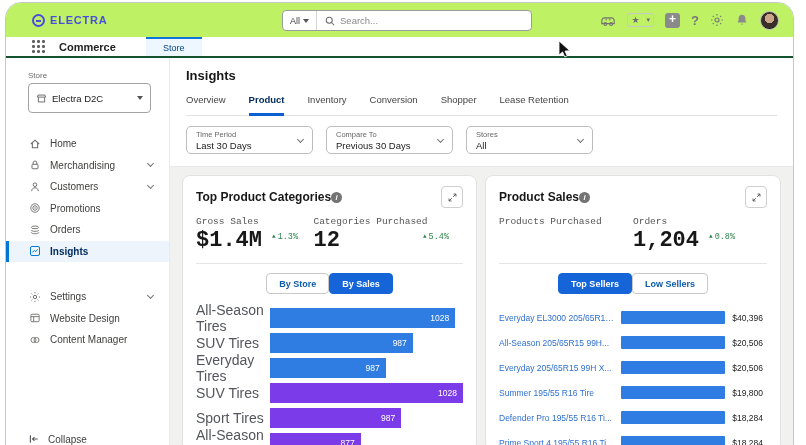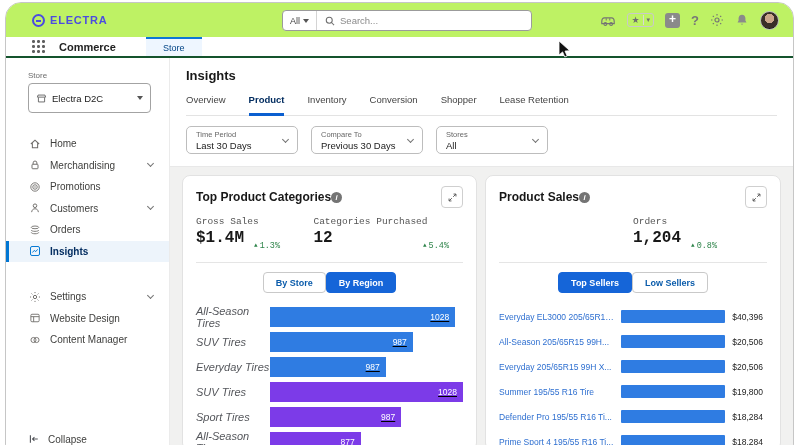--- a/index.html
+++ b/index.html
@@ -62,21 +62,21 @@
     font-size:10px; color:#3e3e3c; cursor:pointer; }
 
   
   .main { flex:1; display:flex; flex-direction:column; background:#f1f1f0; min-width:0; }
   .panel { background:#fff; padding:10px 16px 0; border-bottom:1px solid #e8e8e8; }
   .page-title { font-size:13px; font-weight:bold; color:#181818; margin-bottom:11px; }
   .tabs { display:flex; gap:23px; border-bottom:1px solid #e3e3e3; }
   .tab { font-size:9.5px; color:#444; padding-bottom:8px; border-bottom:3px solid transparent; margin-bottom:-1px; cursor:pointer; }
   .tab.active { font-weight:bold; color:#032d60; border-bottom-color:#0b5fd0; }
   .filters { display:flex; gap:13px; padding:10px 0 12px; }
-  .filter { width:112px; height:28px; border:1px solid #bdbdbd; border-radius:5px; display:flex; align-items:center;
+  .filter { width:127px; height:28px; border:1px solid #bdbdbd; border-radius:5px; display:flex; align-items:center;
     padding:0 9px; background:#fff; cursor:pointer; }
   .filter .ftxt { display:flex; flex-direction:column; gap:1px; }
   .filter .flabel { font-size:7.5px; color:#666; }
   .filter .fvalue { font-size:9.5px; color:#222; }
   .filter .chev { margin-left:auto; margin-top:-2px; }
 
   .cards { flex:1; display:flex; gap:8px; padding:8px 12px; min-height:0; }
   .card { background:#fff; border:1px solid #e2e2e2; border-radius:8px; padding:10px 13px; }
   .card1 { width:295px; flex:0 0 auto; }
   .card2 { flex:1; min-width:0; }
@@ -85,34 +85,34 @@
   .info-dot { width:11px; height:11px; border-radius:50%; background:#747474; color:#fff; font-size:7.5px;
     font-style:italic; font-weight:bold; display:flex; align-items:center; justify-content:center; }
   .expand-btn { margin-left:auto; width:22px; height:22px; border:1px solid #cfcfcf; border-radius:4px;
     background:#fff; display:flex; align-items:center; justify-content:center; cursor:pointer; }
   .metrics { display:flex; margin-top:8px;font-family:Liberation Mono, monospace; }
   .metric { }
   .m1 { flex:0 0 44%; } .card2 .m1 { flex:0 0 50%; }
   .mlabel { font-size:9.5px; color:#555; margin-bottom:3px; }
   .vrow { display:flex; align-items:flex-start; gap:10px; }
   .vrow.spread { justify-content:space-between; padding-right:14px; }
-  .mvalue { font-size:16px; font-weight:bold; color:#181818; line-height:1; }
-  .delta { display:flex; align-items:center; gap:2px; font-size:8.5px; color:#2e844a; margin-top:11px; }
+  .mvalue { font-size:22px; font-weight:bold; color:#181818; line-height:1; }
+  .delta { display:flex; align-items:center; gap:2px; font-size:8.5px; color:#2e844a; margin-top:2px; }
   .tri { font-size:6px; line-height:1; color:#2e844a; }
   .card hr { border:0; border-top:1px solid #e5e5e5; margin:11px 0 9px; }
   .toggle-row { display:flex; justify-content:center; gap:0; }
   .tbtn { height:21px; padding:0 12px; font-size:9px; font-weight:bold; border:1px solid #c9c9c9;
     background:#fff; color:#0b5cab; border-radius:4px; font-family:inherit; cursor:pointer; }
   .tbtn.active { background:#1565d8; border-color:#1565d8; color:#fff; }
 
   .chart { margin-top:11px; }
   .crow { display:flex; align-items:center; height:25px; }
-  .card1 .clabel { flex:0 0 74px; font-size:11px; color:#54565b;font-style:italic; }
+  .card1 .clabel { flex:0 0 74px; font-size:14px; color:#54565b; }
   .card1 .bar-zone { flex:1; }
-  .hbar { height:20px; display:flex; align-items:center; justify-content:flex-end;text-decoration:underline; }
+  .hbar { height:20px; display:flex; align-items:center; justify-content:flex-end; }
   .hbar .bval { font-size:8.5px; color:#fff; padding-right:6px; }
 
   .card2 .clabel { flex:0 0 122px; font-size:8.5px; color:#2e6fd0; white-space:nowrap; overflow:hidden;
     text-overflow:ellipsis; cursor:pointer; padding-right:6px; }
   .card2 .bar-zone { flex:0 0 142px; display:flex; align-items:center; }
   .sbar { height:13px; border-radius:1px; }
   .card2 .rval { font-size:8.5px; color:#222; margin-left:7px; white-space:nowrap; }
 
   .cursor { position:absolute; left:558px; top:40px; z-index:50; pointer-events:none; }
   svg.ic { display:block; }
@@ -210,36 +210,36 @@
                 <rect x="4" y="7" width="8" height="6" rx="1" fill="none" stroke="#706e6b" stroke-width="1.3"></rect>
                 <path d="M5.5 7V5.2a2.5 2.5 0 0 1 5 0V7" fill="none" stroke="#706e6b" stroke-width="1.3"></path>
               </svg>
             </span>
           <span>Merchandising</span>
           <span class="chev"></span>
         </div>
         <div class="nav-item">
           <span class="nicon">
               <svg class="ic" width="12" height="12" viewBox="0 0 16 16">
+                <circle cx="8" cy="5" r="2.4" fill="none" stroke="#706e6b" stroke-width="1.3"></circle>
+                <path d="M3.5 13.5c.5-3 2-4.5 4.5-4.5s4 1.5 4.5 4.5" fill="none" stroke="#706e6b" stroke-width="1.3"></path>
+              </svg>
+            </span>
+          <span>Customers</span>
+          <span class="chev"></span>
+        </div>
+        <div class="nav-item">
+          <span class="nicon">
+              <svg class="ic" width="12" height="12" viewBox="0 0 16 16">
                 <circle cx="8" cy="8" r="5.6" fill="none" stroke="#706e6b" stroke-width="1.2"></circle>
                 <circle cx="8" cy="8" r="3" fill="none" stroke="#706e6b" stroke-width="1.2"></circle>
                 <circle cx="8" cy="8" r="0.9" fill="#706e6b"></circle>
               </svg>
             </span>
           <span>Promotions</span>
-        </div>
-        <div class="nav-item">
-          <span class="nicon">
-              <svg class="ic" width="12" height="12" viewBox="0 0 16 16">
-                <circle cx="8" cy="5" r="2.4" fill="none" stroke="#706e6b" stroke-width="1.3"></circle>
-                <path d="M3.5 13.5c.5-3 2-4.5 4.5-4.5s4 1.5 4.5 4.5" fill="none" stroke="#706e6b" stroke-width="1.3"></path>
-              </svg>
-            </span>
-          <span>Customers</span>
-          <span class="chev"></span>
         </div>
         <div class="nav-item">
           <span class="nicon">
               <svg class="ic" width="12" height="12" viewBox="0 0 16 16">
                 <ellipse cx="8" cy="4.5" rx="5" ry="1.8" fill="none" stroke="#706e6b" stroke-width="1.2"></ellipse>
                 <path d="M3 8c0 1 2.2 1.8 5 1.8S13 9 13 8M3 11.2c0 1 2.2 1.8 5 1.8s5-.8 5-1.8" fill="none" stroke="#706e6b" stroke-width="1.2"></path>
               </svg>
             </span>
           <span>Orders</span>
         </div>
@@ -362,21 +362,21 @@
                 <span class="delta">
                     <span class="tri">▲</span>
                     <span>5.4%</span>
                   </span>
                 </div>
             </div>
           </div>
           <hr>
           <div class="toggle-row">
             <button class="tbtn">By Store</button>
-            <button class="tbtn active">By Region</button>
+            <button class="tbtn active">By Sales</button>
           </div>
           <div class="chart">
             <div class="crow">
                 <span class="clabel">All-Season Tires</span>
                 <span class="bar-zone">
                   <span class="hbar" style="width: 96%; background: rgb(47, 124, 226);">
                     <span class="bval">1028</span>
                   </span>
                 </span>
               </div>
@@ -428,20 +428,21 @@
             <span class="card-title">Product Sales</span>
             <span class="info-dot">i</span>
             <button class="expand-btn">
               <svg class="ic" width="11" height="11" viewBox="0 0 16 16">
                   <path d="M9.5 3H13v3.5M13 3 9 7M6.5 13H3V9.5M3 13l4-4" fill="none" stroke="#5a5a5a" stroke-width="1.4"></path>
                 </svg>
             </button>
           </div>
           <div class="metrics">
             <div class="metric m1">
+              <div class="mlabel">Products Purchased</div>
             </div>
             <div class="metric" style="flex:1">
               <div class="mlabel">Orders</div>
               <div class="vrow">
                   <span class="mvalue">1,204</span>
                 <span class="delta">
                     <span class="tri">▲</span>
                     <span>0.8%</span>
                   </span>
                 </div>

